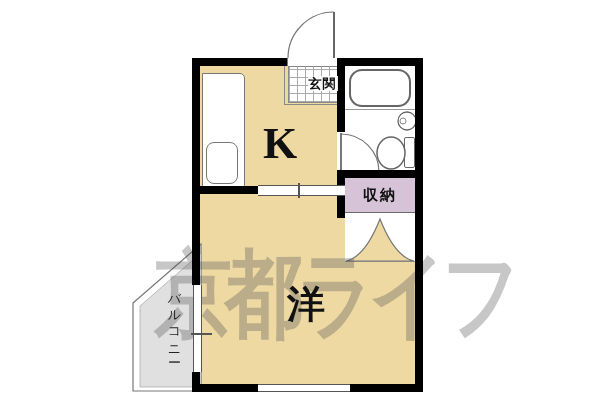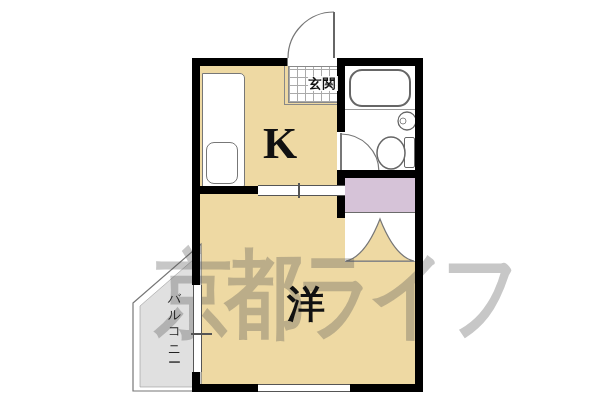--- a/index.html
+++ b/index.html
@@ -114,16 +114,17 @@
   <div class="abs wall" style="left:192px;top:186px;width:66px;height:8px;"></div>
 
   <div class="abs slide-door"></div>
   <div class="abs balc-window"></div>
   <div class="abs btm-window"></div>
   <div class="abs tick-v"></div>
   <div class="abs tick-h"></div>
 
   <div class="abs lbl lbl-k">K</div>
   <div class="abs lbl lbl-west">洋</div>
+  <div class="abs lbl lbl-storage">収納</div>
   <div class="abs lbl lbl-genkan"><span>玄関</span></div>
   <div class="abs lbl-balcony">バルコニー</div>
 
 </div>
 
 </body></html>

